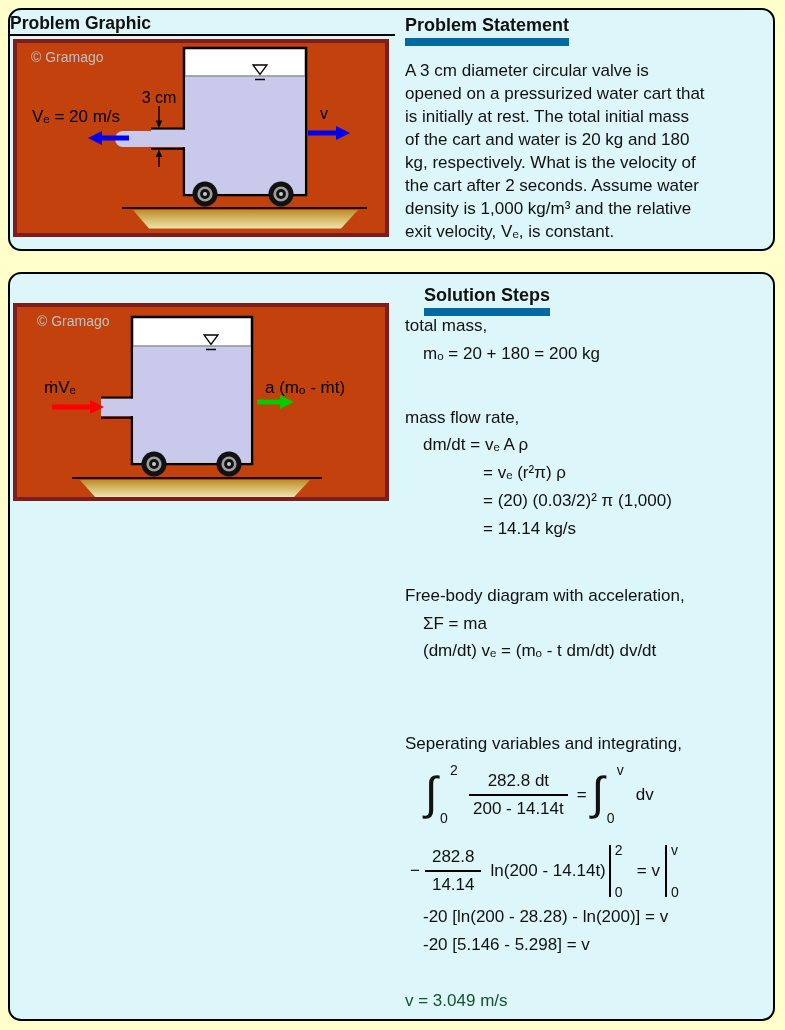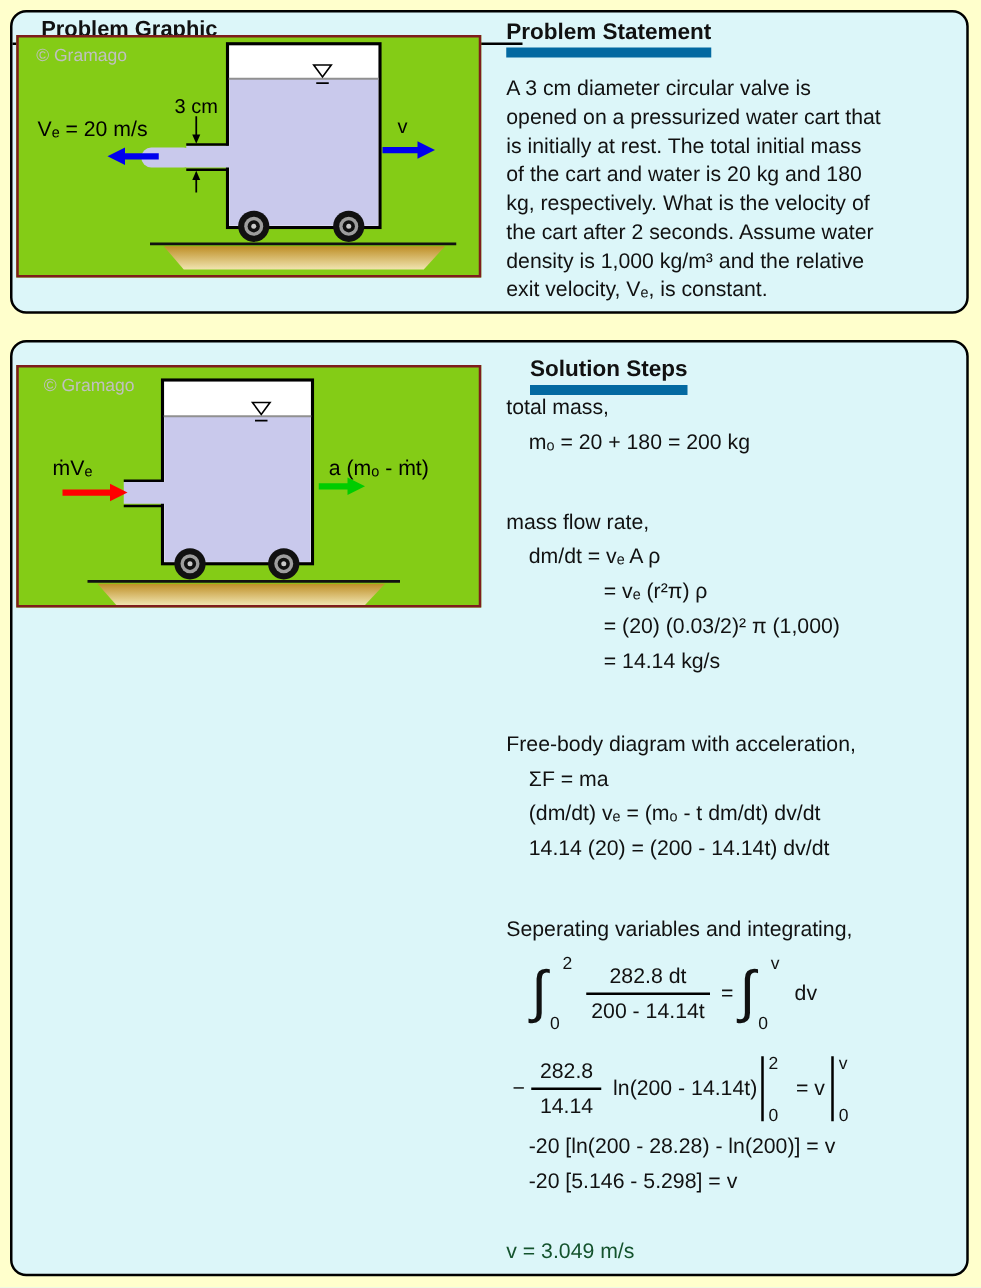--- a/index.html
+++ b/index.html
@@ -14,25 +14,25 @@
     position:absolute;left:8px;width:767px;
     background:#DCF6F9;border:2px solid #000;border-radius:13px;
     box-sizing:border-box;
   }
   .panel.top{top:8px;height:243px;}
   .panel.bottom{top:272px;height:749px;}
   .ghead{
     position:absolute;left:0;top:0;width:385px;height:21px;
     border-bottom:2px solid #000;
     font-weight:bold;font-size:17.5px;line-height:20px;
-    padding:3px 0 0 23px;box-sizing:content-box;
+    padding:3px 0 0 0;box-sizing:content-box;
   }
   .gbox{
-    position:absolute;left:3px;top:18px;width:368px;height:190px;
-    background:#84cc16;border:2px solid #7f1d1d;
+    position:absolute;left:3px;top:29px;width:368px;height:190px;
+    background:#c2410c;border:4px solid #7f1d1d;
   }
   .col{position:absolute;left:395px;top:5px;width:372px;}
   .col-title{
     display:inline-block;font-weight:bold;font-size:18px;
     border-bottom:8px solid #0369a1;padding-bottom:2px;
   }
   .statement{
     margin-top:13px;font-size:17px;line-height:23px;white-space:pre-line;
   }
   .steps{position:absolute;left:395px;top:11px;width:372px;height:730px;}
@@ -177,21 +177,20 @@
 
     <div class="sline" style="left:0;top:123px;">mass flow rate,</div>
     <div class="sline" style="left:18px;top:150px;">dm/dt = vₑ A ρ</div>
     <div class="sline" style="left:78px;top:178px;">= vₑ (r²π) ρ</div>
     <div class="sline" style="left:78px;top:206px;">= (20) (0.03/2)² π (1,000)</div>
     <div class="sline" style="left:78px;top:234px;">= 14.14 kg/s</div>
 
     <div class="sline" style="left:0;top:301px;">Free-body diagram with acceleration,</div>
     <div class="sline" style="left:18px;top:329px;">ΣF = ma</div>
     <div class="sline" style="left:18px;top:356px;">(dm/dt) vₑ = (mₒ - t dm/dt) dv/dt</div>
-    <div class="sline" style="left:18px;top:384px;">14.14 (20) = (200 - 14.14t) dv/dt</div>
 
     <div class="sline" style="left:0;top:449px;">Seperating variables and integrating,</div>
 
     <div class="eq" style="left:20px;top:478px;">
       <span class="int-wrap">
         <span class="int-glyph">∫</span>
         <span class="int-sup">2</span>
         <span class="int-sub">0</span>
       </span>
       <span class="frac">

